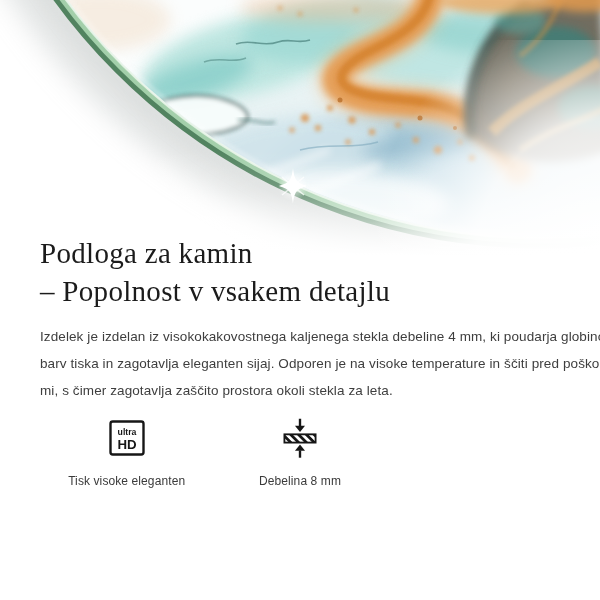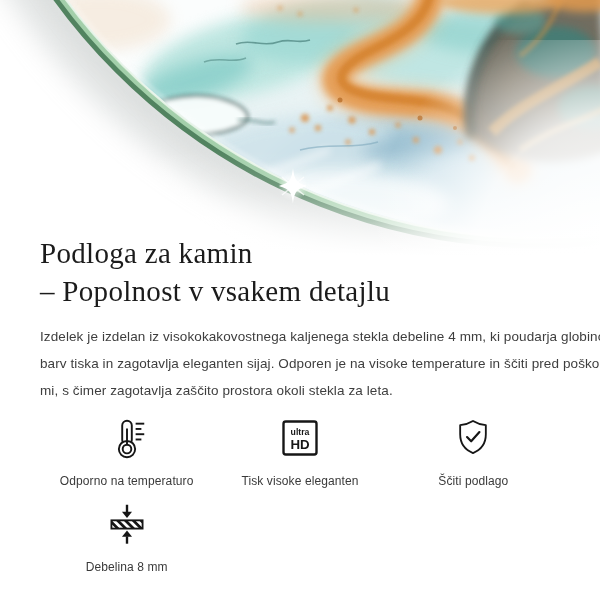--- a/index.html
+++ b/index.html
@@ -194,56 +194,32 @@
     </h1>
 
     <div class="desc">
       <span>Izdelek je izdelan iz visokokakovostnega kaljenega stekla debeline 4 mm, ki poudarja globino</span>
       <span>barv tiska in zagotavlja eleganten sijaj. Odporen je na visoke temperature in ščiti pred poškodba-</span>
       <span>mi, s čimer zagotavlja zaščito prostora okoli stekla za leta.</span>
     </div>
 
     <div class="features">
 
-      <div class="feature">
-        <div class="icon-box">
-          <svg width="46" height="46" viewBox="0 0 48 48" fill="none" stroke="#161616" stroke-width="2">
-            <rect x="19" y="5" width="10" height="25" rx="5"></rect>
-            <circle cx="24" cy="34.5" r="8.5" fill="#ffffff"></circle>
-            <circle cx="24" cy="34.5" r="4.5"></circle>
-            <line x1="24" y1="13" x2="24" y2="30"></line>
-            <line x1="33" y1="8" x2="42" y2="8"></line>
-            <line x1="33" y1="13.5" x2="39" y2="13.5"></line>
-            <line x1="33" y1="19" x2="42" y2="19"></line>
-            <line x1="33" y1="24.5" x2="39" y2="24.5"></line>
-          </svg>
-        </div>
-        <div class="feature-label">Odporno na temperaturo</div>
-      </div>
 
       <div class="feature">
         <div class="icon-box">
           <svg width="44" height="44" viewBox="0 0 48 48">
             <rect x="6" y="6" width="36" height="36" rx="2.5" fill="none" stroke="#161616" stroke-width="2.6"></rect>
             <text x="24" y="21" text-anchor="middle" font-family="Liberation Sans, sans-serif" font-size="9.5" font-weight="700" fill="#161616">ultra</text>
             <text x="24" y="36" text-anchor="middle" font-family="Liberation Sans, sans-serif" font-size="14.5" font-weight="700" fill="#161616">HD</text>
           </svg>
         </div>
         <div class="feature-label">Tisk visoke eleganten</div>
       </div>
 
-      <div class="feature">
-        <div class="icon-box">
-          <svg width="44" height="44" viewBox="0 0 48 48" fill="none" stroke="#161616" stroke-width="2" stroke-linejoin="round" stroke-linecap="round">
-            <path d="M24,5.5 C28,8 33,9.5 38,10 V20 C38,30.5 32.5,37 24,40.5 C15.5,37 10,30.5 10,20 V10 C15,9.5 20,8 24,5.5 Z"></path>
-            <path d="M17.5,23 L22,27.5 L31,17.5" stroke-width="2.4"></path>
-          </svg>
-        </div>
-        <div class="feature-label">Ščiti podlago</div>
-      </div>
 
 
 
       <div class="feature">
         <div class="icon-box">
           <svg width="44" height="44" viewBox="0 0 48 48">
             <defs>
               <pattern id="hatch" width="6" height="6" patternUnits="userSpaceOnUse" patternTransform="rotate(-45)">
                 <rect width="6" height="6" fill="#ffffff"></rect>
                 <rect width="3" height="6" fill="#161616"></rect>

